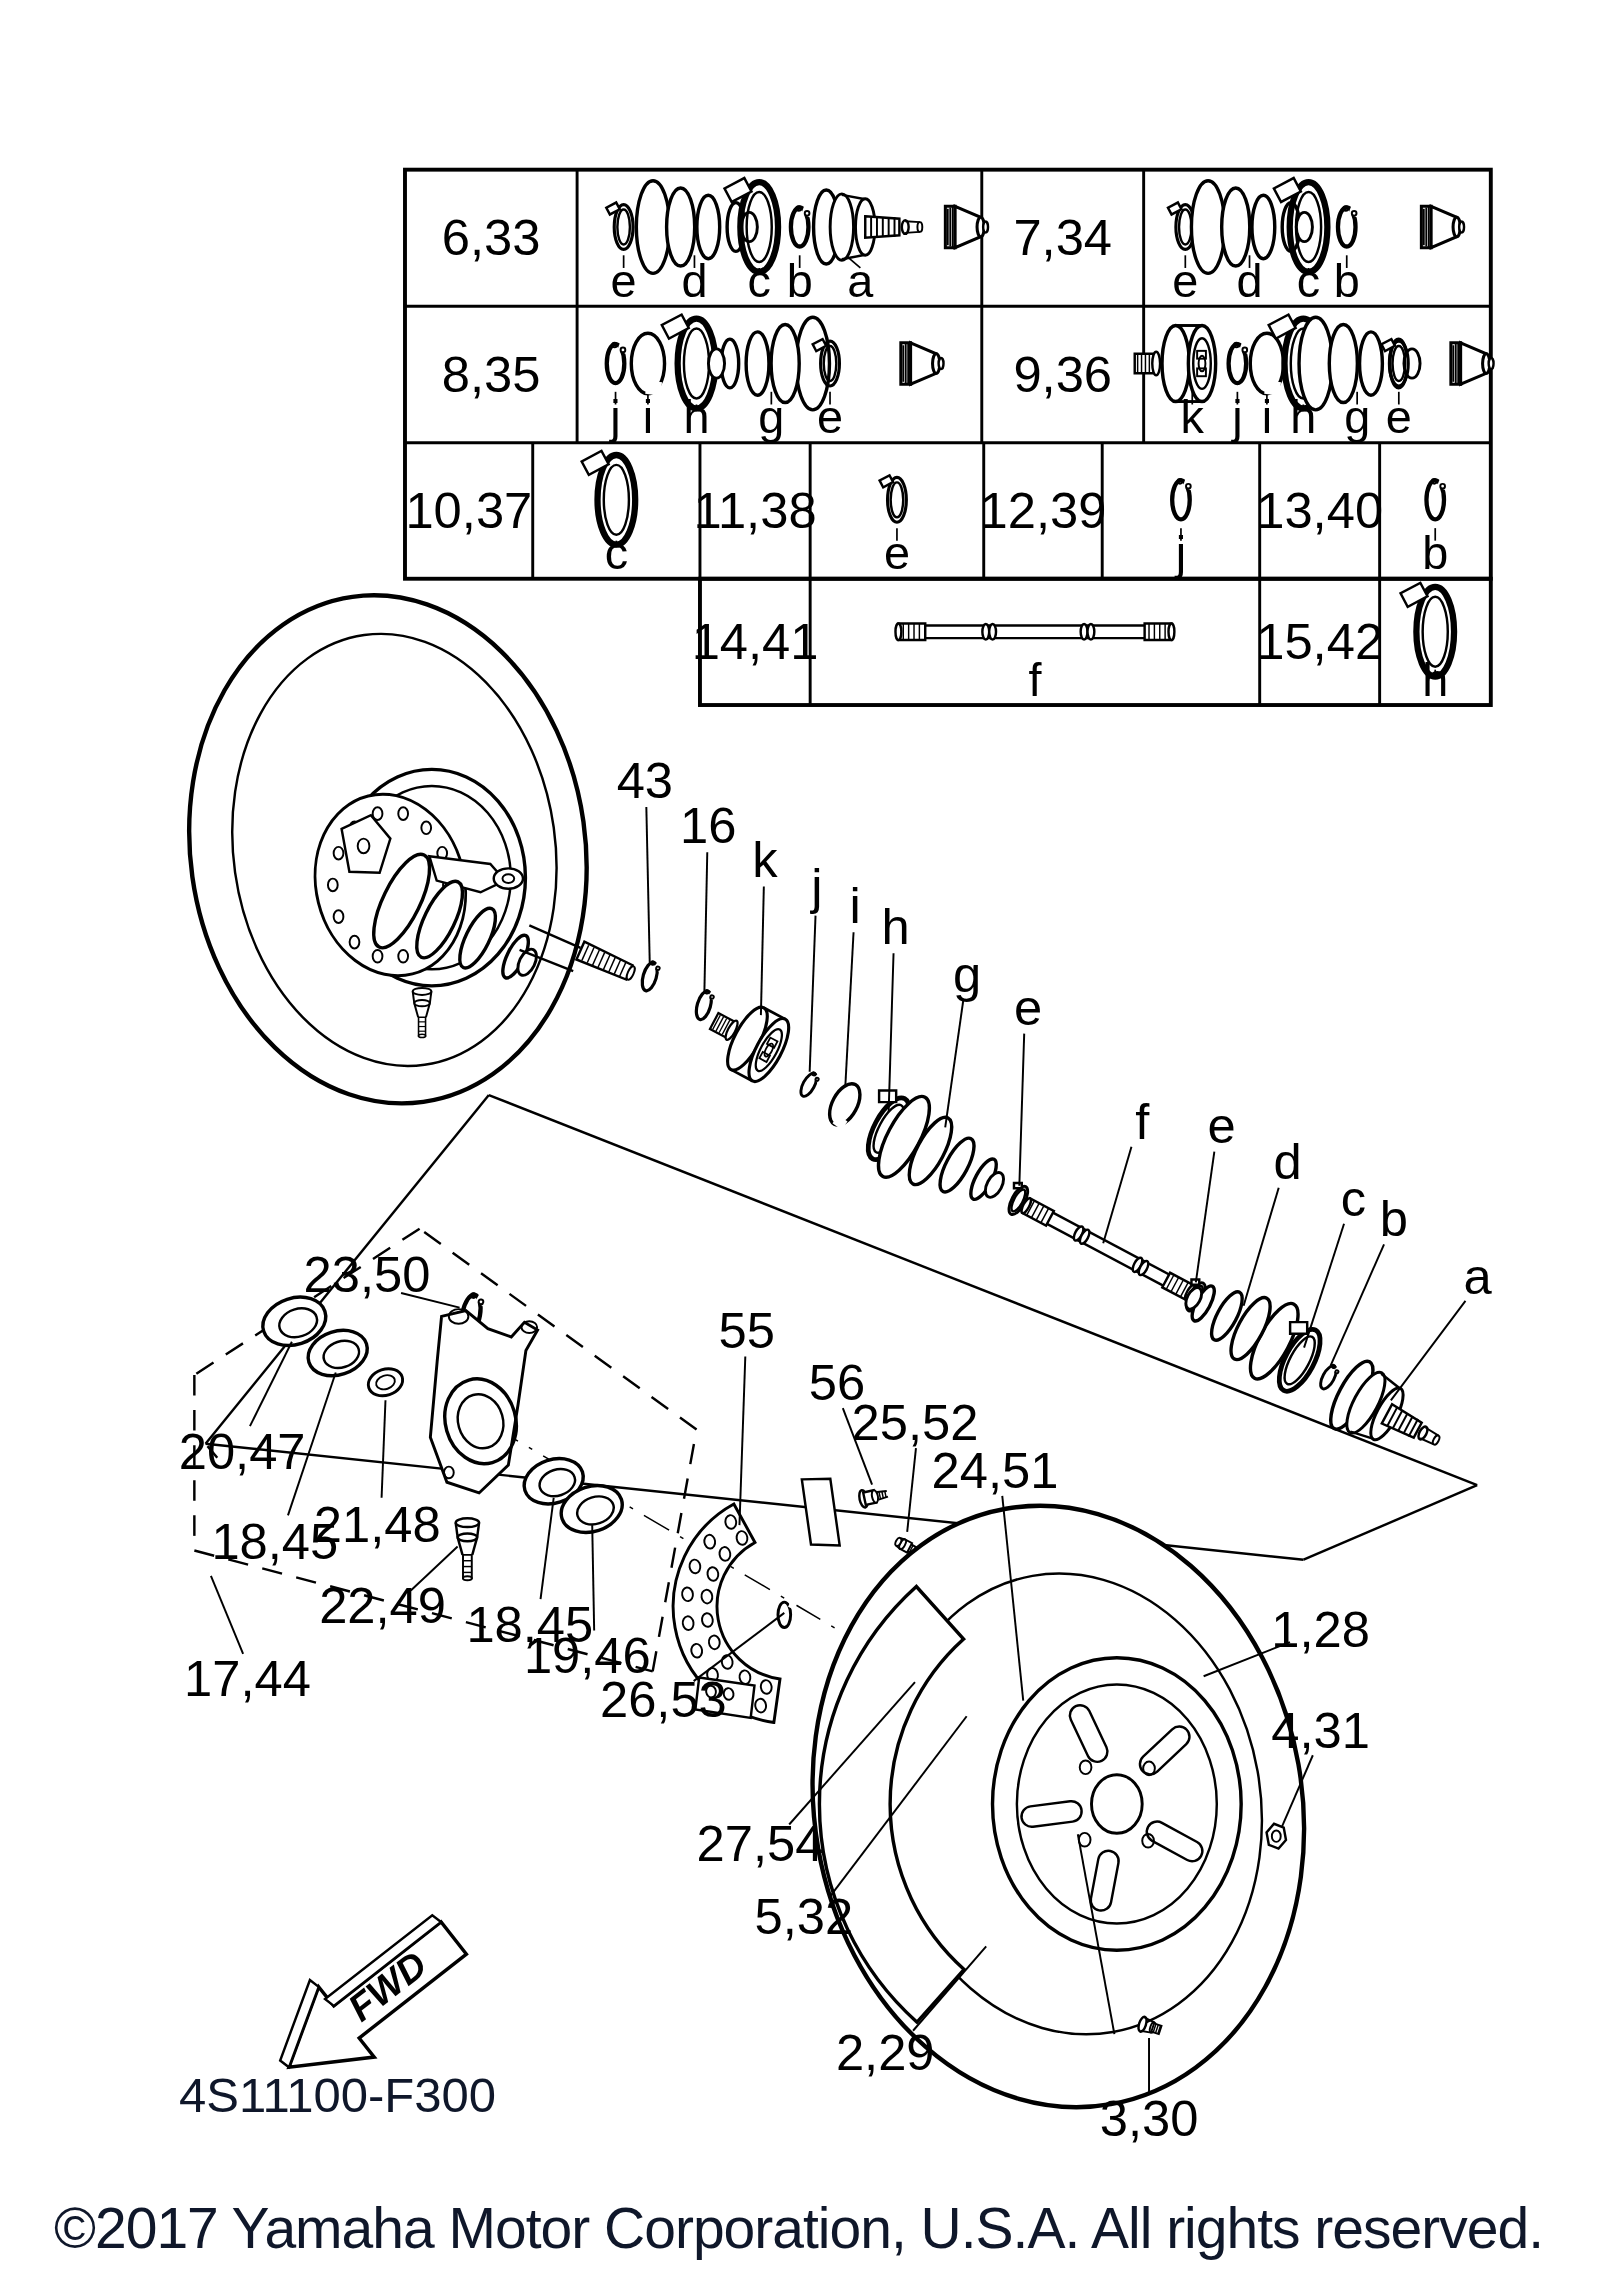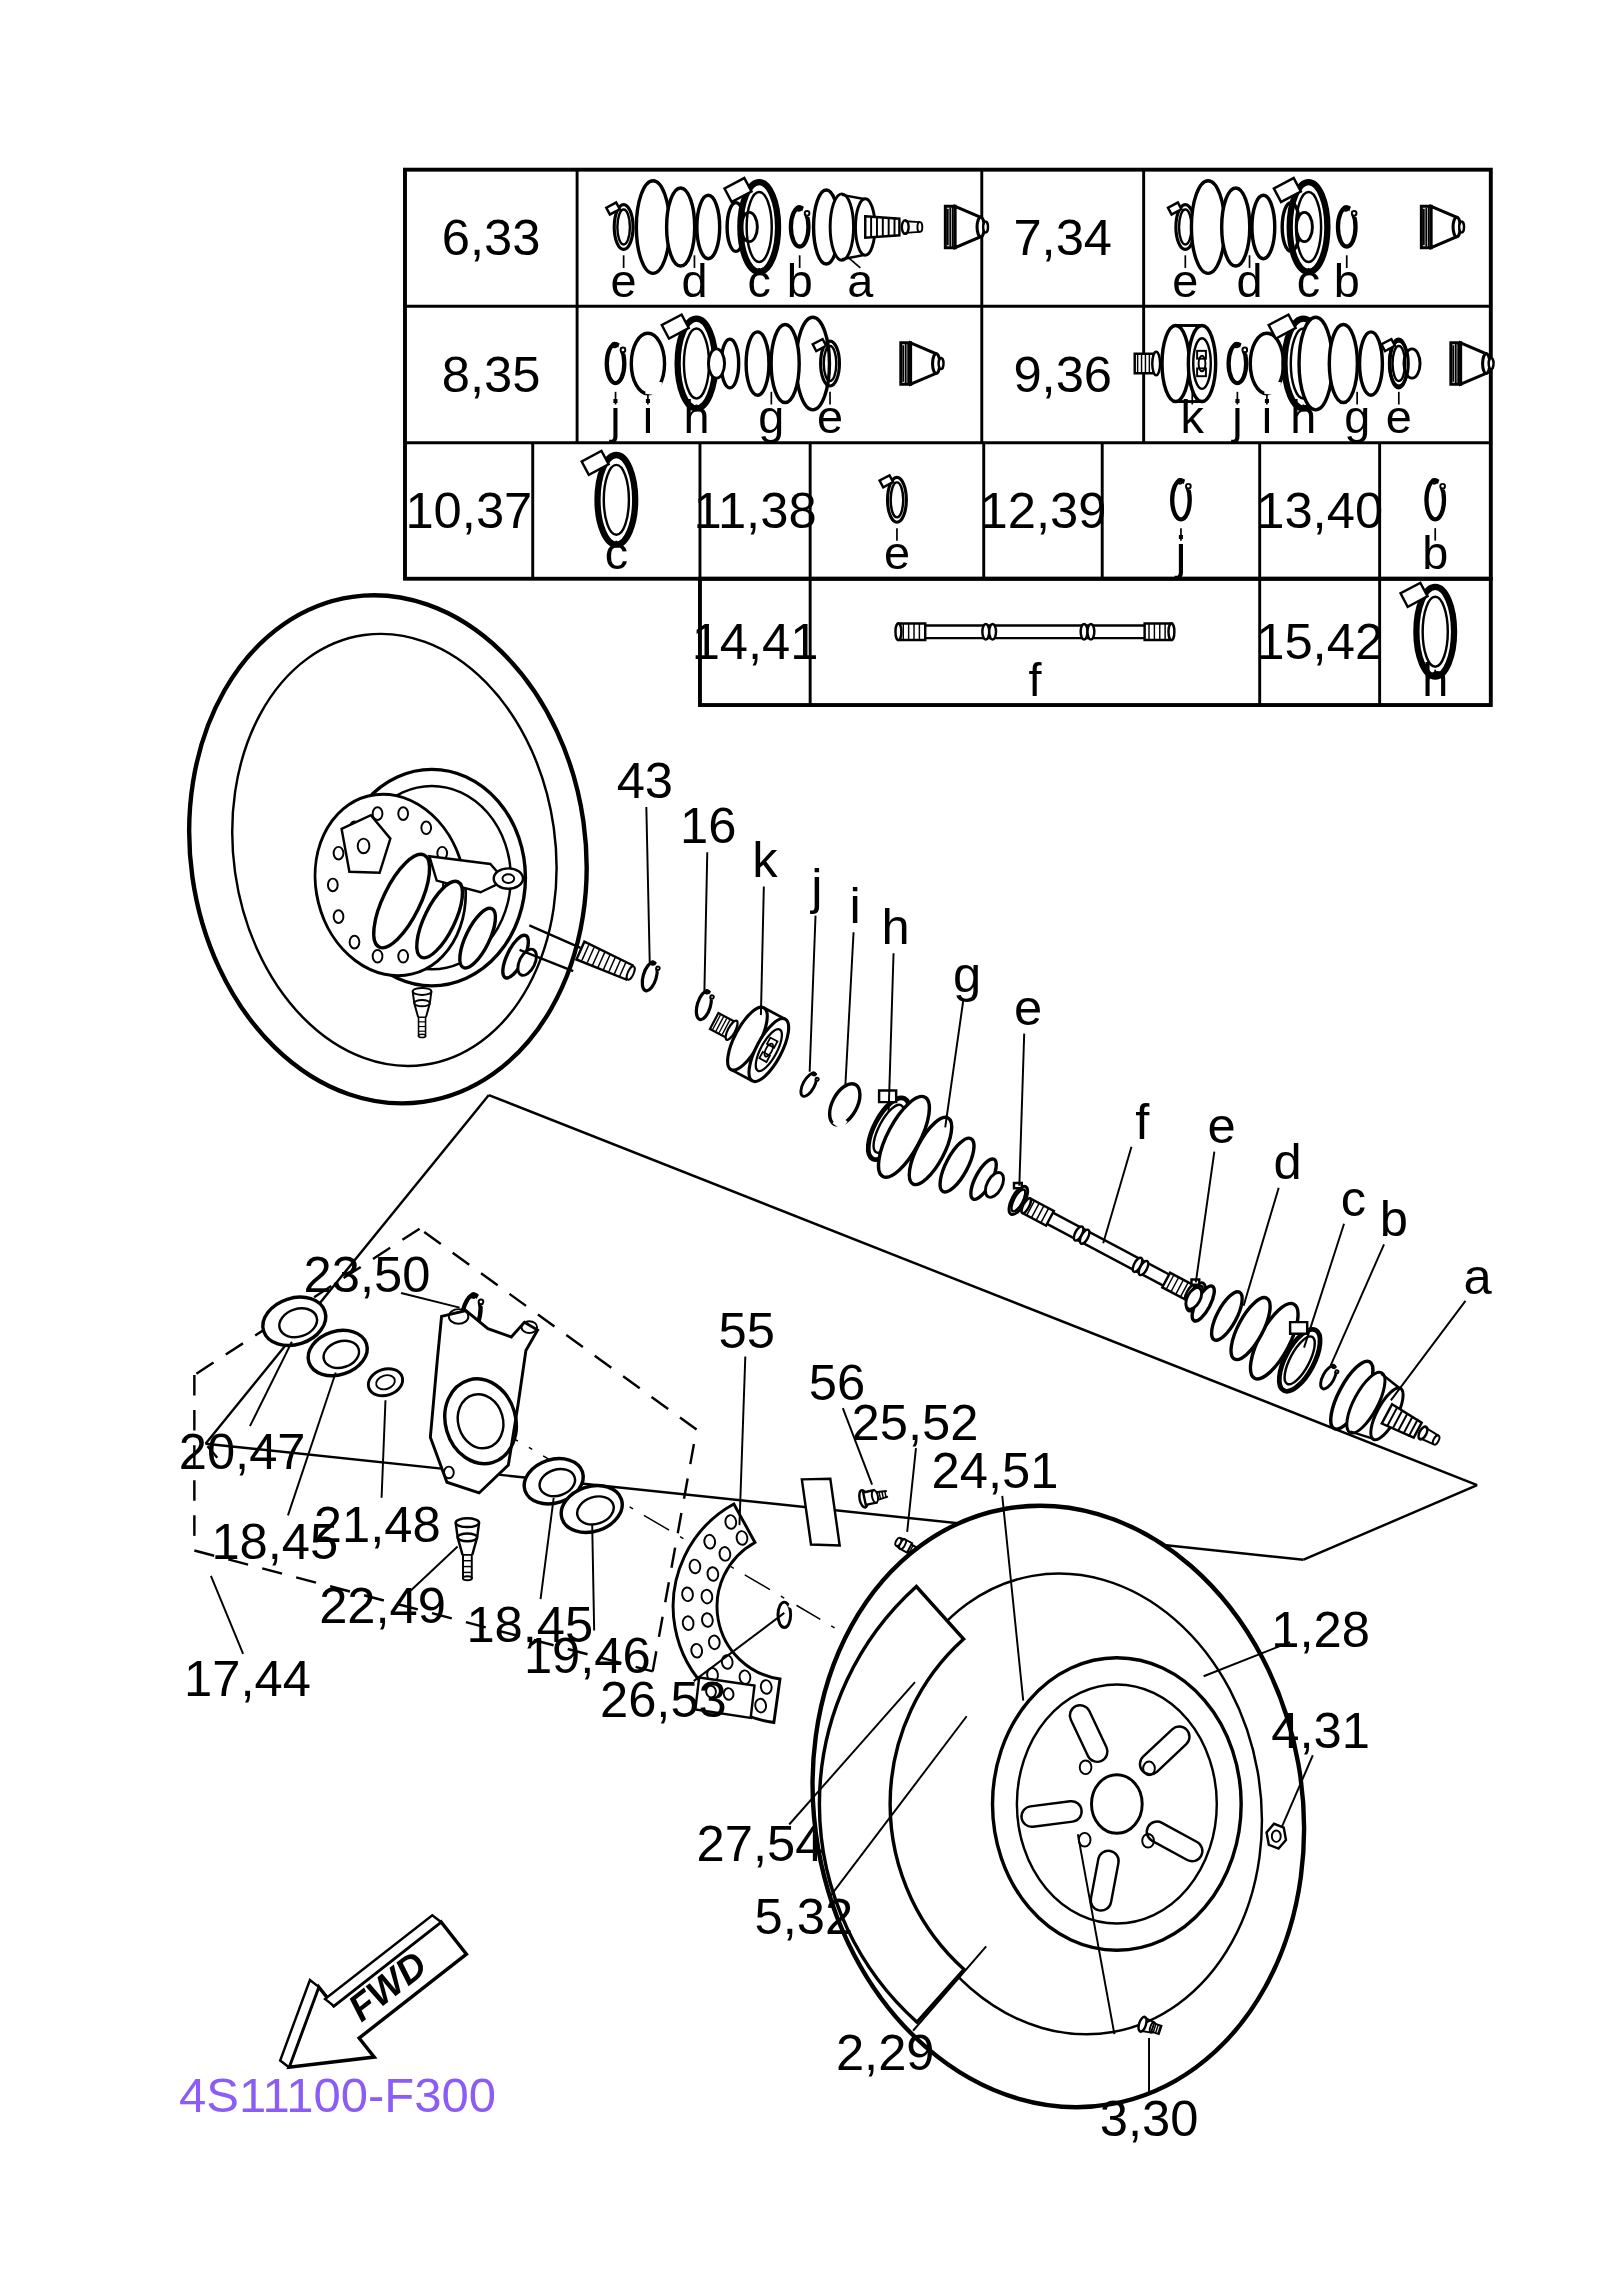--- a/index.html
+++ b/index.html
@@ -1,19 +1,19 @@
 <!DOCTYPE html>
 <html style="font-size:7.8px"><head>
 <meta charset="utf-8">
 <style>
   html,body{margin:0;padding:0;background:#fff;}
   #page{position:relative;width:1613px;height:2295px;background:#fff;overflow:hidden;
         font-family:"Liberation Sans",sans-serif;color:#000;}
   #art{position:absolute;left:0;top:0;}
-  .htext{position:absolute;white-space:nowrap;color:#8b5cf6;}
+  .htext{position:absolute;white-space:nowrap;color:#0f172a;}
   #copyright{left:54px;top:2195px;font-size:57px;letter-spacing:-1px;}
   #partno{left:179px;top:2067px;font-size:49px;}
 </style>
 </head>
 <body>
 <div id="page">
 
 <svg id="art" width="1613" height="2295" viewBox="0 0 3307 4707" xmlns="http://www.w3.org/2000/svg">
       <line x1="1002" y1="2246" x2="421" y2="2961" stroke="#000" stroke-width="5"></line>
       <line x1="1002" y1="2246" x2="3029" y2="3046" stroke="#000" stroke-width="5"></line>
@@ -807,15 +807,16 @@
       </g>
       <g>
         <path d="M592 4240 L653 4075 L684 4114 L904 3942 L956 4008 L736 4180 L767 4219 Z" fill="#fff" stroke="#000" stroke-width="7"></path>
         <path d="M684 4114 L666 4100 L886 3928 L904 3942 Z" fill="#fff" stroke="#000" stroke-width="5"></path>
         <path d="M592 4240 L574 4226 L635 4061 L653 4075 Z" fill="#fff" stroke="#000" stroke-width="5"></path>
         <text x="795" y="4100" font-size="78" font-weight="bold" font-style="italic" text-anchor="middle" font-family="Liberation Sans, sans-serif" transform="rotate(-38 795 4075)">FWD</text>
       </g>
     </svg>
 
 <div class="htext" id="partno">4S11100-F300</div>
+<div class="htext" id="copyright">©2017 Yamaha Motor Corporation, U.S.A. All rights reserved.</div>
 
 </div>
 
 
 </body></html>

